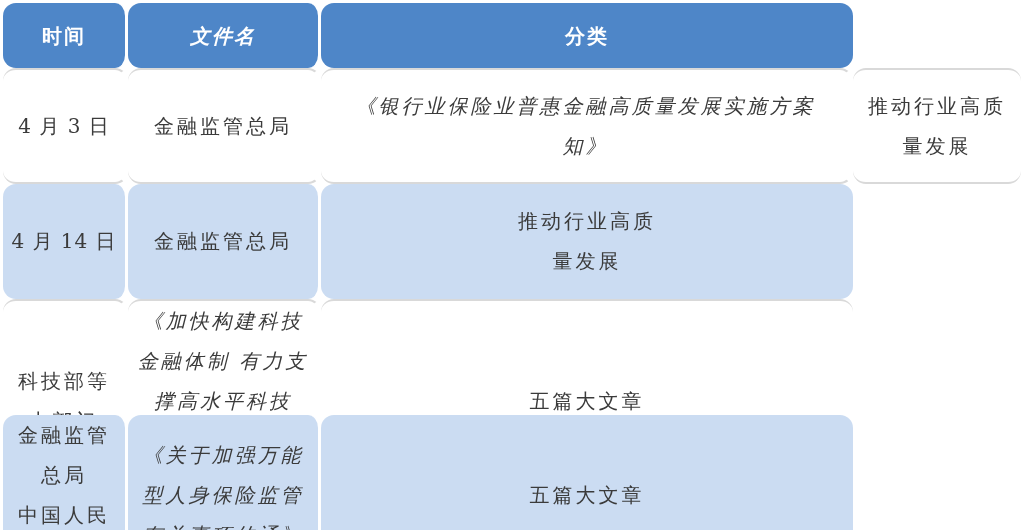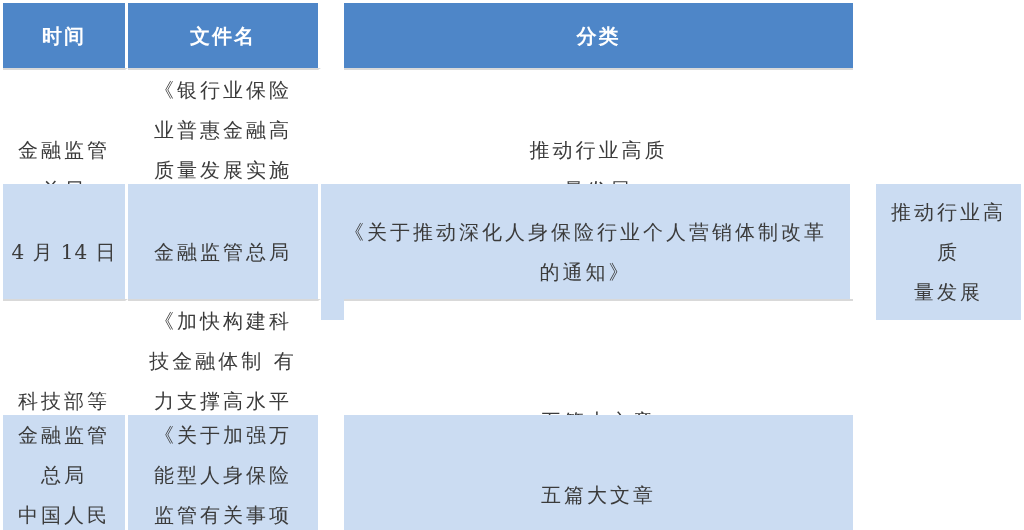--- a/index.html
+++ b/index.html
@@ -33,20 +33,21 @@
     align-items: center;
     justify-content: center;
     text-align: center;
     white-space: pre-line;
     font-size: 20px;
     letter-spacing: 3px;
     line-height: 2;
     padding: 0 6px;
     box-sizing: border-box;
     min-width: 0;
+    border-radius: 13px;
   }
   .trow .cell:not(:last-child) {
     border-right: 3px solid #FFFFFF;
   }
   .thead .cell {
     background: #4E86C8;
     color: #FFFFFF;
     font-family: "DejaVu Sans", "Liberation Sans", sans-serif;
     font-weight: bold;
     font-size: 20px;
@@ -60,51 +61,50 @@
     border-bottom: 2px solid #D9D9D9;
   }
   .trow.shaded .cell {
     background: #CBDCF2;
   }
   .c-date {
     padding: 0 2px;
     letter-spacing: 1px;
   }
   .c-doc {
-    padding: 0 16px;
+    padding: 0 4px;
+    font-style: italic;
   }
   .c-cat {
     padding: 8px 8px;
-    margin-left: 23px;
   }
 </style>
 </head>
 <body>
 
 <div class="page">
 
   <div class="trow thead">
     <div class="cell c-date">时间</div>
     <div class="cell c-doc">文件名</div>
     <div class="cell c-cat">分类</div>
   </div>
 
   <div class="trow plain">
+    <div class="cell c-date">4 月 3 日</div>
     <div class="cell c-dept">金融监管总局</div>
     <div class="cell c-doc">《银行业保险业普惠金融高质量发展实施方案
 知》</div>
     <div class="cell c-cat">推动行业高质
 量发展</div>
   </div>
 
   <div class="trow shaded">
     <div class="cell c-date">4 月 14 日</div>
     <div class="cell c-dept">金融监管总局</div>
-    <div class="cell c-doc">《关于推动深化人身保险行业个人营销体制改革
-的通知》</div>
     <div class="cell c-cat">推动行业高质
 量发展</div>
   </div>
 
   <div class="trow plain">
     <div class="cell c-dept">科技部等七部门</div>
     <div class="cell c-doc">《加快构建科技金融体制 有力支撑高水平科技
 自立自强的若干政策举措》</div>
     <div class="cell c-cat">五篇大文章</div>
   </div>

